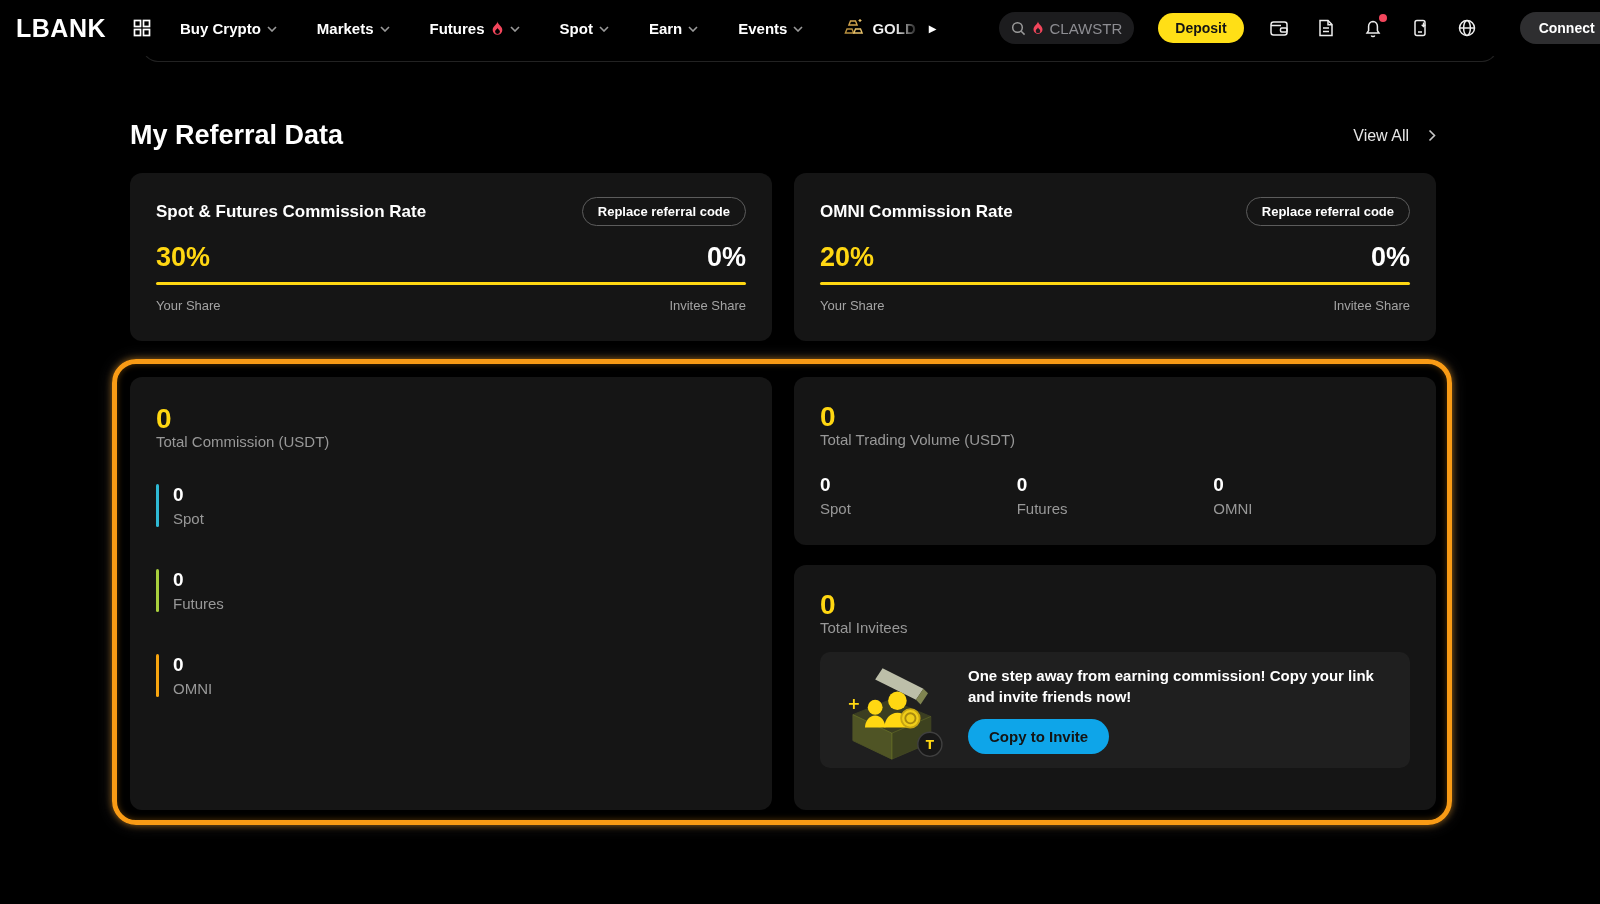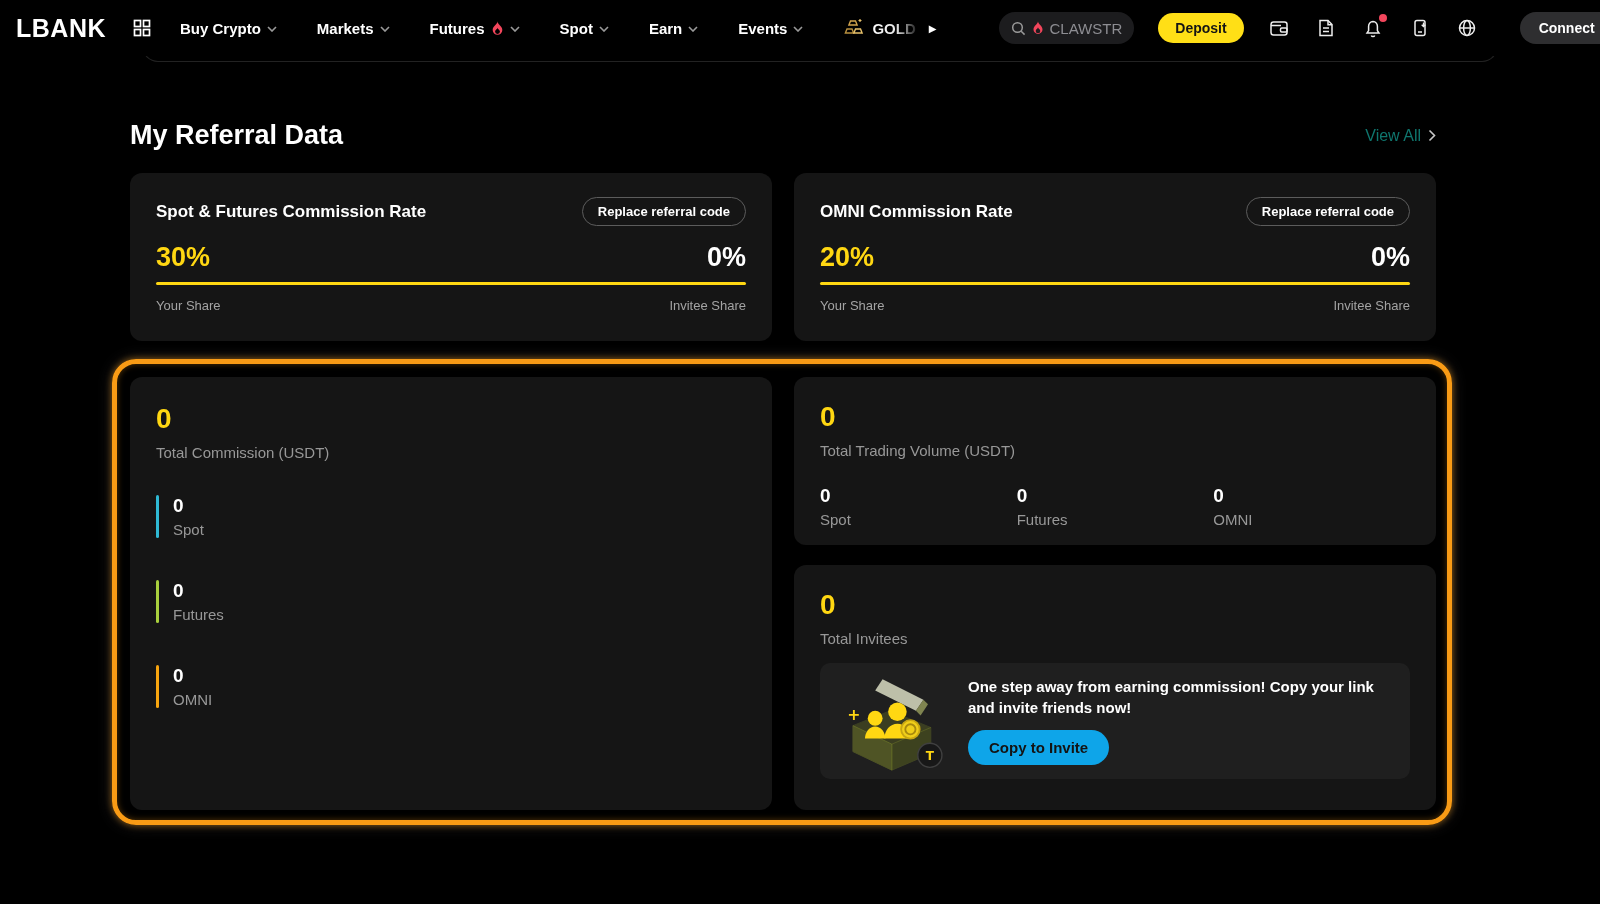--- a/index.html
+++ b/index.html
@@ -35,21 +35,21 @@
     display:flex; align-items:center; justify-content:center; overflow:hidden; cursor:pointer; }
 
   
   .panel-edge { position:absolute; left:142px; top:40px; width:1356px; height:22px;
     border:1px solid #222; border-top:none; border-radius:0 0 16px 16px; }
 
   
   .content { width:1306px; margin:64px 0 0 130px; position:relative; }
   .sec-head { display:flex; justify-content:space-between; align-items:center; }
   .sec-title { font-size:27px; font-weight:700; color:#fff; }
-  .view-all { display:flex; align-items:center; gap:7px; color:#0f766e; font-size:16px; cursor:pointer; }
+  .view-all { display:flex; align-items:center; gap:19px; color:#e5e5e5; font-size:16px; cursor:pointer; }
 
   .row1 { display:grid; grid-template-columns:642px 642px; gap:22px; margin-top:22px; }
   .rate-card { background:#151515; border-radius:12px; height:168px; padding:24px 26px 16px; }
   .rc-head { display:flex; justify-content:space-between; align-items:center; }
   .rc-title { font-size:17px; font-weight:600; }
   .replace-btn { background:transparent; border:1px solid #5c5c5c; color:#fff; border-radius:15px;
     padding:6px 15px; font-size:13px; font-weight:600; cursor:pointer; font-family:inherit; }
   .rc-rates { display:flex; justify-content:space-between; align-items:baseline; margin-top:16px; }
   .rate-you { font-size:27px; font-weight:700; color:#ffd712; }
   .rate-invitee { font-size:27px; font-weight:700; color:#fff; }
@@ -57,21 +57,21 @@
   .rc-labels { display:flex; justify-content:space-between; margin-top:13px; font-size:13px; color:#a3a3a3; }
 
   .row2-wrap { position:relative; margin-top:36px; }
   .highlight-ring { position:absolute; left:-18px; right:-16px; top:-18px; bottom:-15px;
     border:5px solid #f99b15; border-radius:24px; pointer-events:none; z-index:3;
     box-shadow:0 0 7px rgba(249,155,21,.55), 0 0 16px rgba(255,255,255,.14), inset 0 0 6px rgba(249,155,21,.35); }
   .row2 { display:grid; grid-template-columns:642px 642px; gap:22px; }
 
   .commission-card { background:#151515; border-radius:12px; height:433px; padding:28px 26px; }
   .big-num { font-size:28px; font-weight:700; color:#ffd712; line-height:1; }
-  .card-label { font-size:15px; color:#989898; margin-top:11px; }
+  .card-label { font-size:15px; color:#989898; }
   .c-items { margin-top:34px; }
   .c-item { display:flex; align-items:stretch; margin-bottom:42px; }
   .c-bar { width:3px; border-radius:2px; margin-right:14px; }
   .bar-spot { background:#2fb9d4; }
   .bar-futures { background:#a8cf3d; }
   .bar-omni { background:#f8a50f; }
   .c-val { font-size:19px; font-weight:700; color:#fff; }
   .c-lab { font-size:15px; color:#989898; margin-top:4px; }
 
   .right-col { display:flex; flex-direction:column; gap:20px; }

